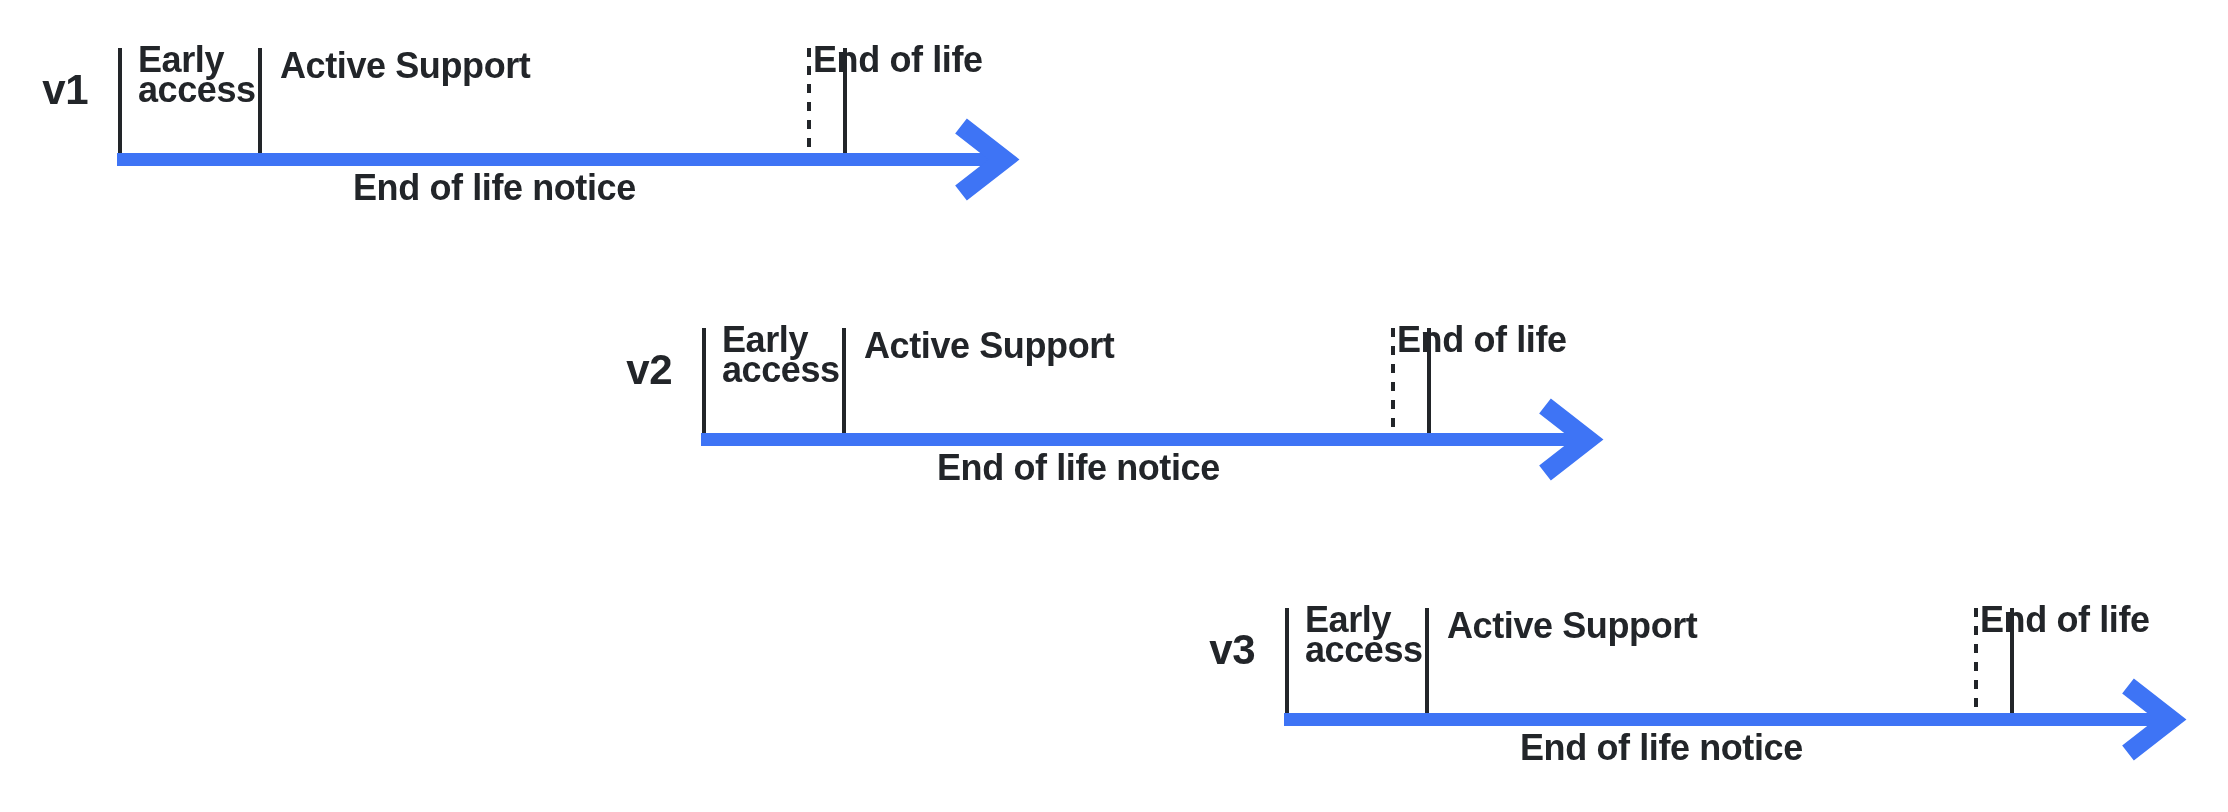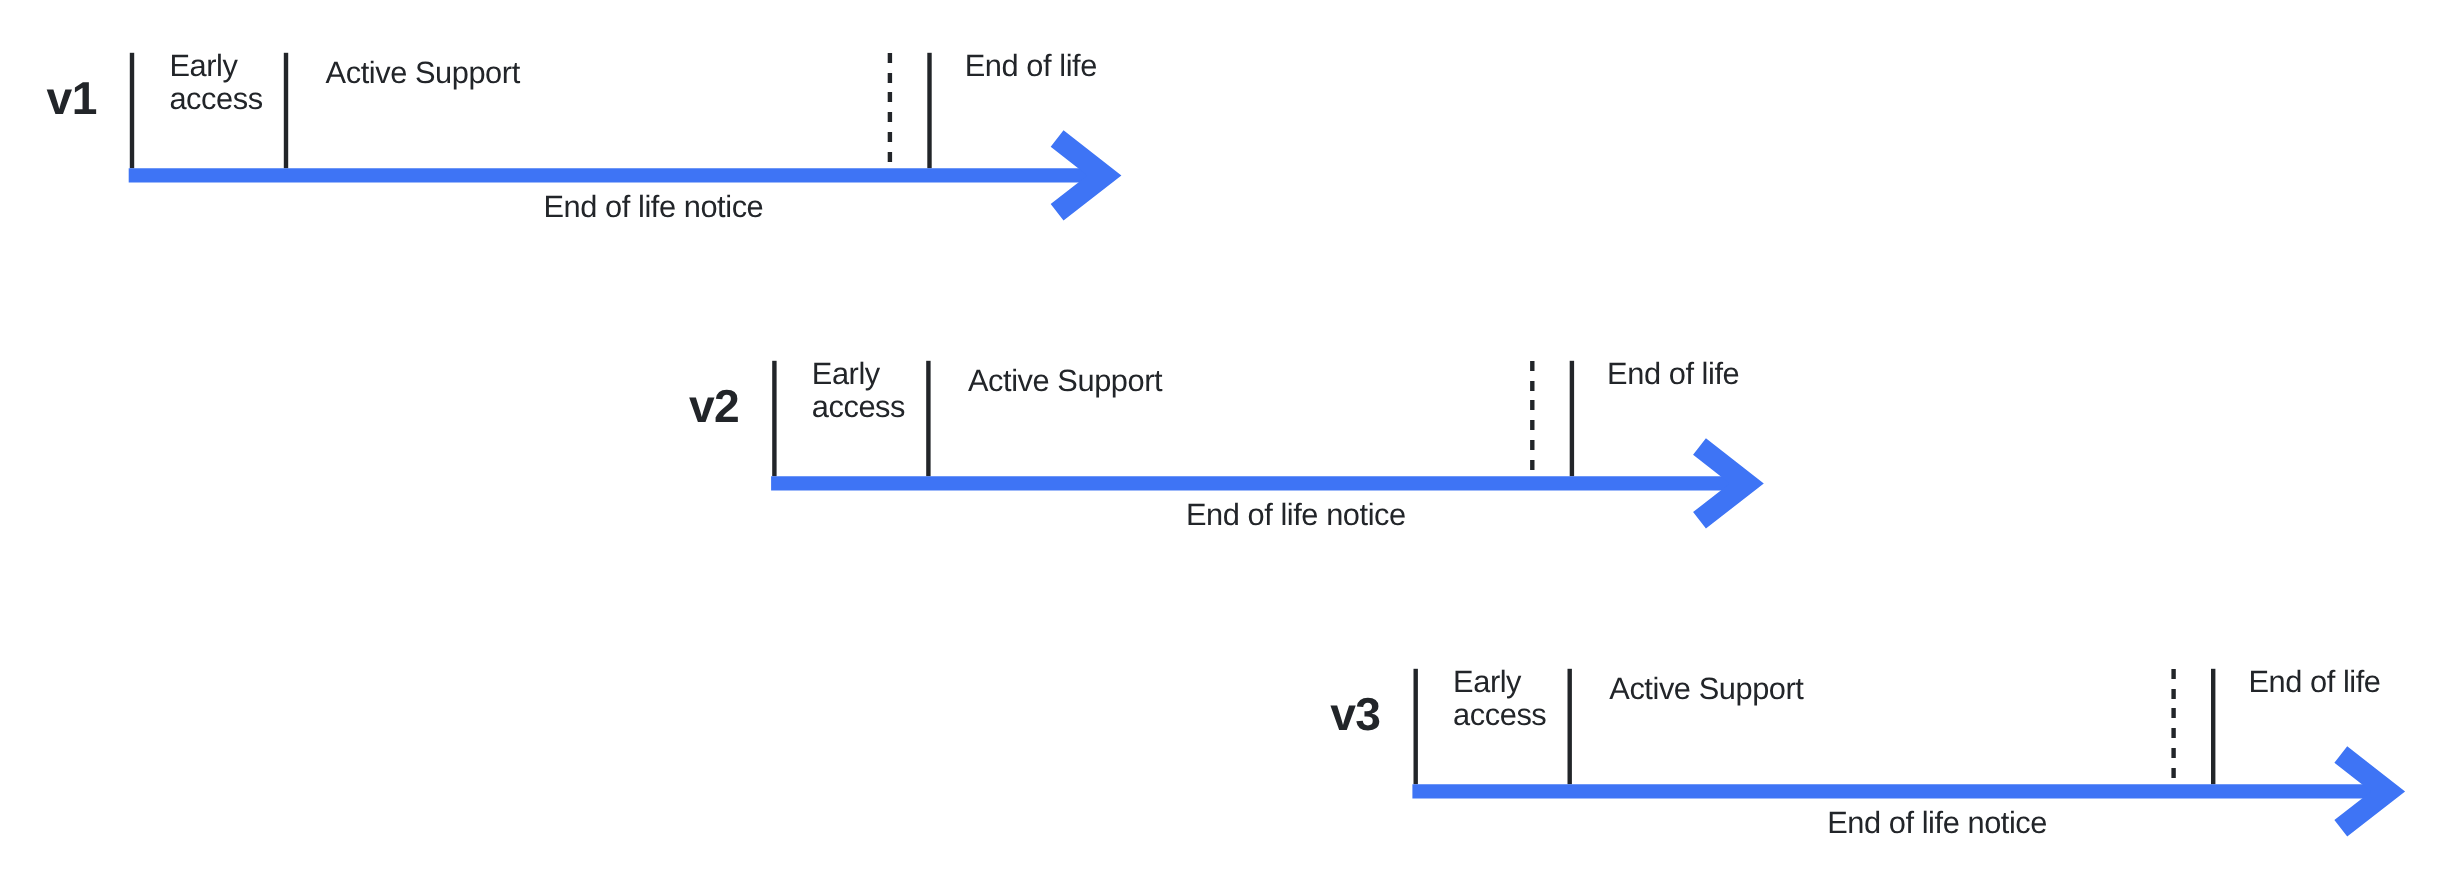--- a/index.html
+++ b/index.html
@@ -37,27 +37,27 @@
   .tick-active { left: 340px; }
   .tick-eol    { left: 925px; }
 
   .tick-dashed {
     position: absolute; top: 10px; left: 889px; width: 4px; height: 105px;
     background: repeating-linear-gradient(to bottom, var(--ink) 0 9px, transparent 9px 18px);
   }
 
   .lbl {
     position: absolute;
-    font-size: 28px; font-weight: 400; line-height: 30px;
-    letter-spacing: -0.4px; color: var(--ink); margin-left: 16px;
+    font-size: 36px; font-weight: 700; line-height: 30px;
+    letter-spacing: -0.4px; color: var(--ink);
   }
   .lbl-early  { left: 220px; top: 7px; width: 122px; }
   .lbl-active { left: 362px; top: 13px; white-space: nowrap; }
-  .lbl-eol    { left: 943px; top: 7px; white-space: nowrap; }
-  .lbl-notice { left: 435px; top: 135px; width: 450px; text-align: center; white-space: nowrap; }
+  .lbl-eol    { left: 895px; top: 7px; white-space: nowrap; }
+  .lbl-notice { left: 435px; top: 135px; width: 450px; text-align: left; white-space: nowrap; }
 
   .arrow { position: absolute; left: 195px; top: 80px; width: 960px; height: 90px; color: var(--arrow-blue); }
   .arrow svg { display: block; }
   .arrow-shaft { stroke: currentColor; stroke-width: 13; }
   .arrow-head  { stroke: currentColor; stroke-width: 19; fill: none; stroke-linejoin: miter; }
 </style>
 </head>
 <body>
 
 <div class="canvas">

